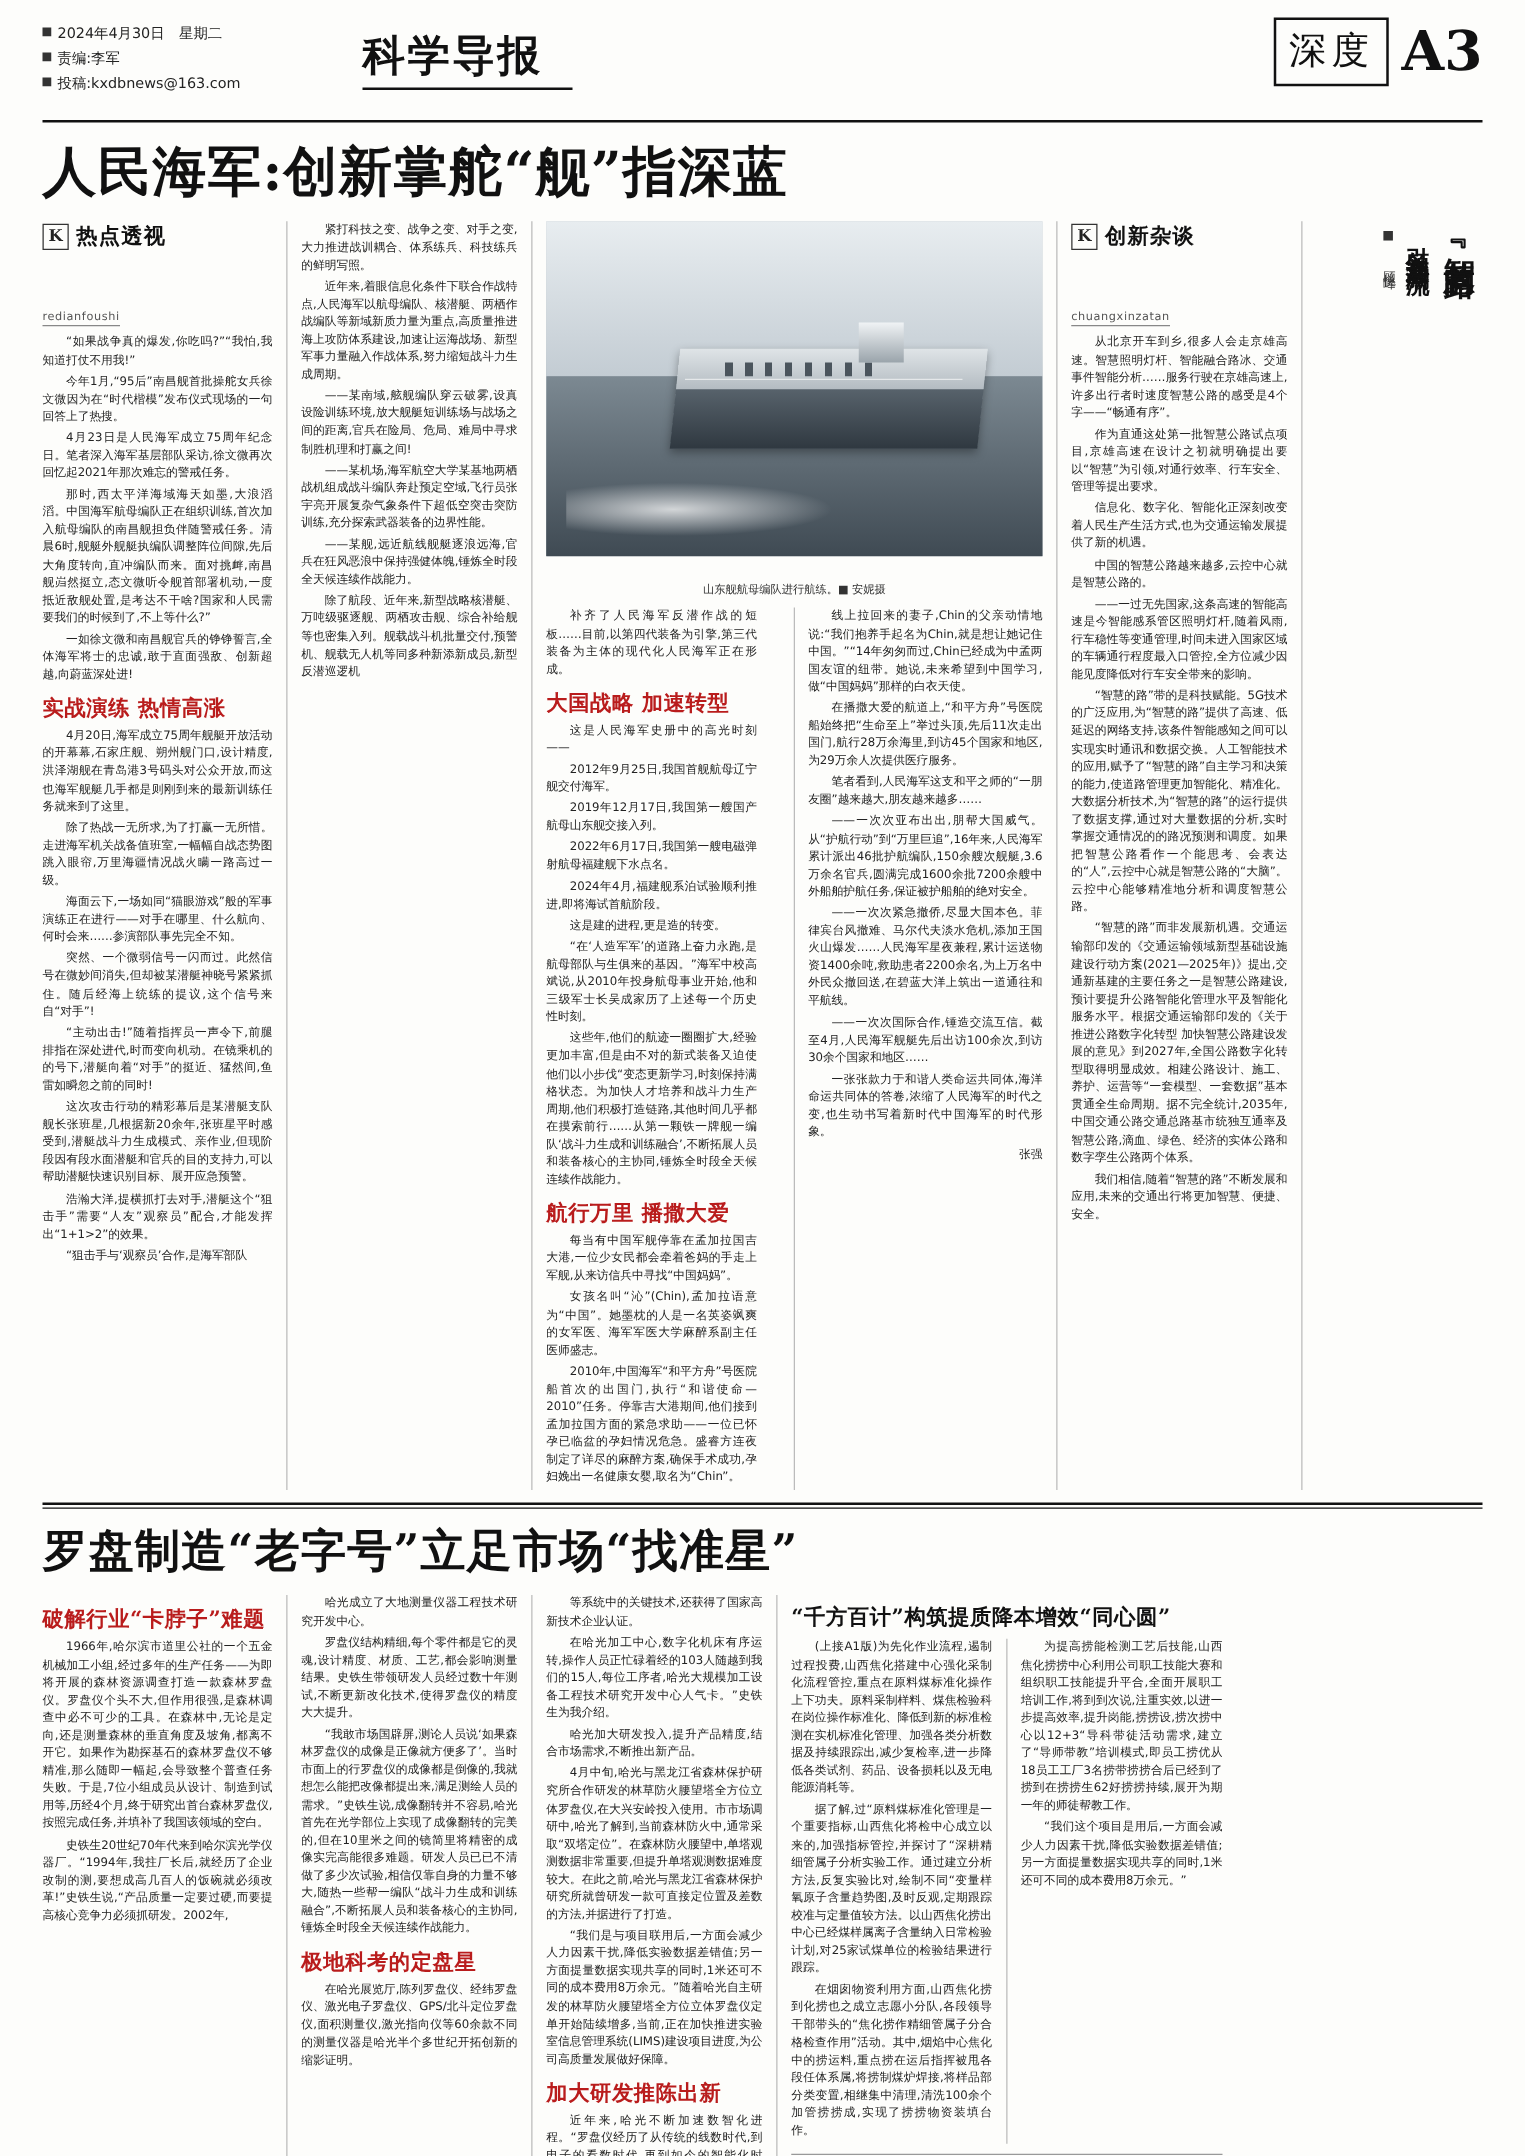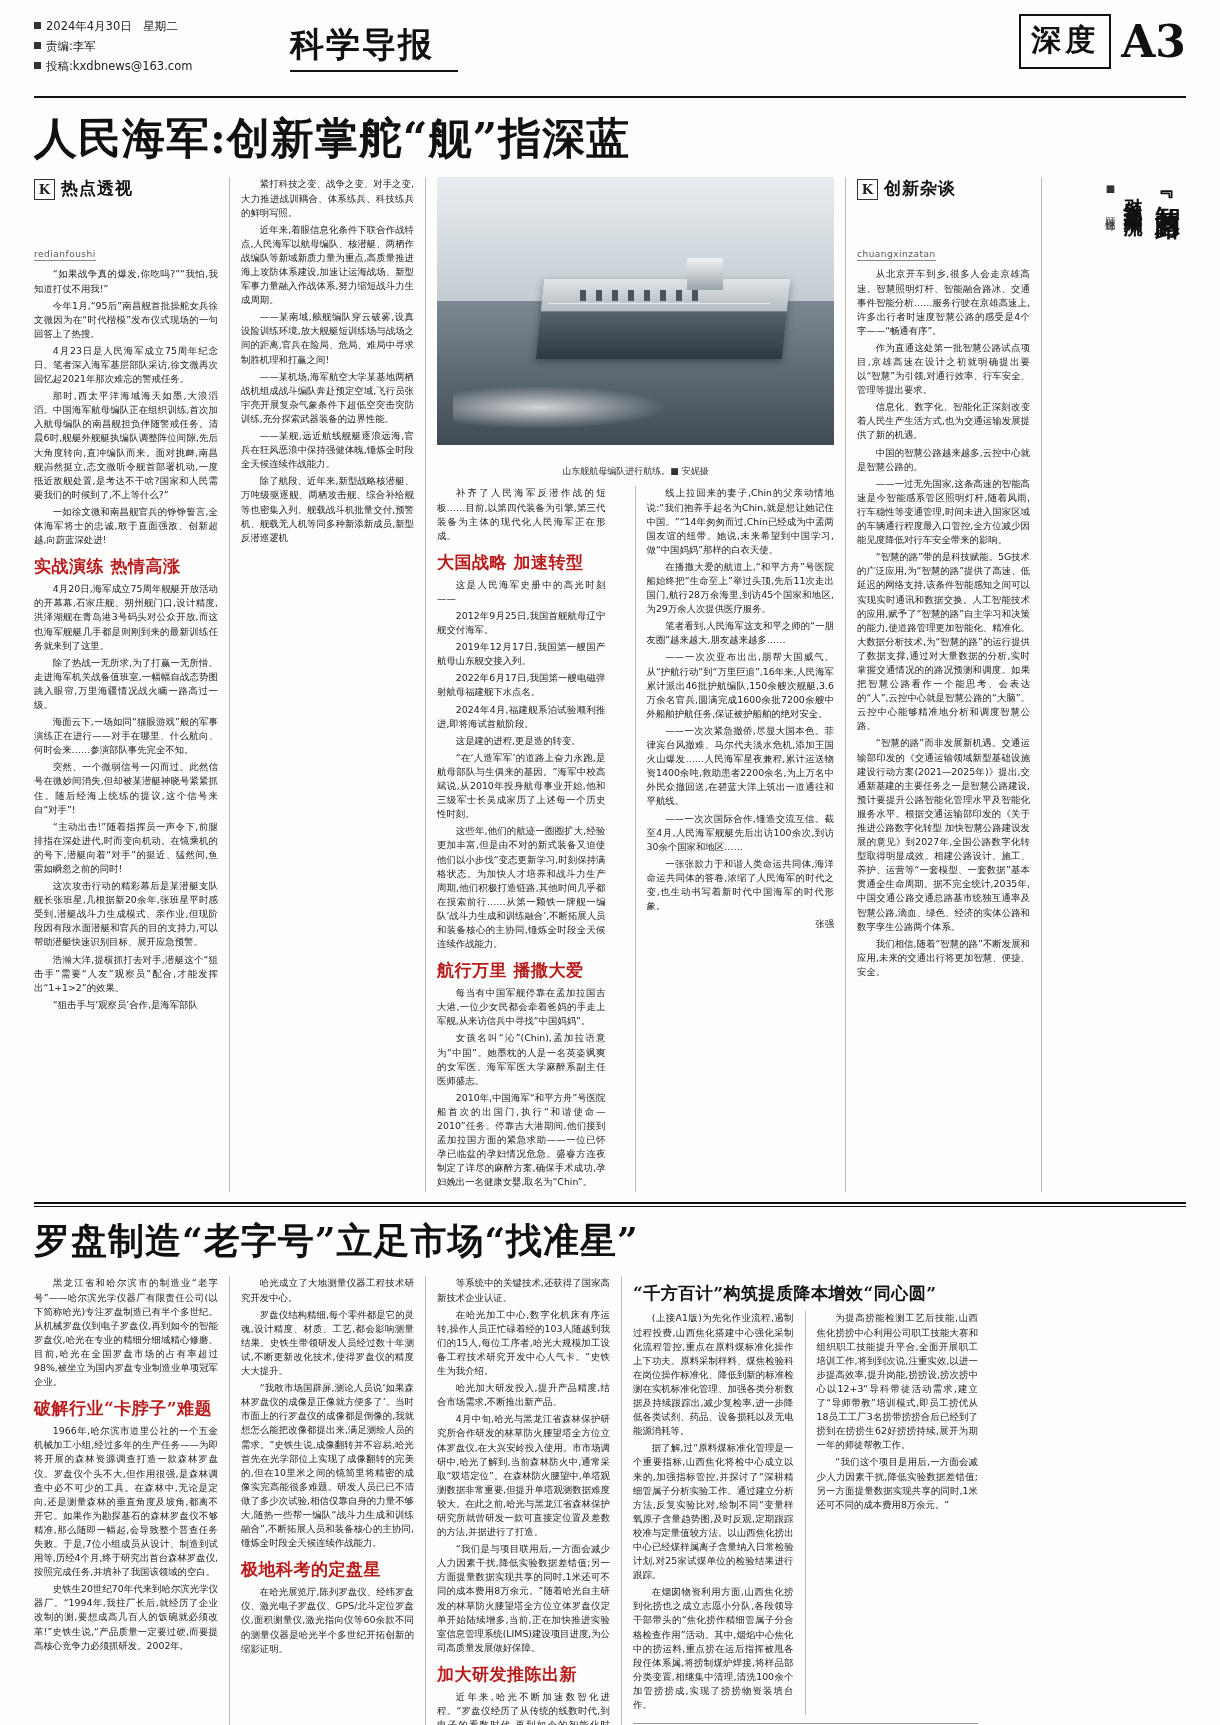--- a/index.html
+++ b/index.html
@@ -40,21 +40,21 @@
   .mh-logo .u{
     display:block;border-top:2px solid #111;margin-top:2px;width:168px;
   }
   .mh-right{
     position:absolute;right:34px;top:14px;
     display:flex;align-items:center;gap:10px;
   }
   .mh-depth{
     border:2px solid #111;
     font-family:"DejaVu Serif","Liberation Serif",serif;
-    font-size:30px;font-weight:bold;
+    font-size:30px;font-weight:normal;
     padding:4px 10px 6px 10px;letter-spacing:4px;
     color:#111;
   }
   .mh-page{
     font-family:"DejaVu Serif","Liberation Serif",serif;
     font-size:44px;font-weight:bold;color:#111;line-height:1;
   }
   .rule-thick{border-top:2px solid #111;margin:0 34px;}
   
   .headline{
@@ -301,21 +301,20 @@
       </div>
     </div>
   </div>
 
   <div class="rule-double"></div>
 
   <div class="headline2">罗盘制造“老字号”立足市场“找准星”</div>
 
   <div class="grid2">
     <div class="g2c">
-      <p>黑龙江省和哈尔滨市的制造业“老字号”——哈尔滨光学仪器厂有限责任公司(以下简称哈光)专注罗盘制造已有半个多世纪。从机械罗盘仪到电子罗盘仪,再到如今的智能罗盘仪,哈光在专业的精细分细域精心修磨。目前,哈光在全国罗盘市场的占有率超过98%,被坐立为国内罗盘专业制造业单项冠军企业。</p>
       <div class="sub-h">破解行业“卡脖子”难题</div>
       <p>1966年,哈尔滨市道里公社的一个五金机械加工小组,经过多年的生产任务——为即将开展的森林资源调查打造一款森林罗盘仪。罗盘仪个头不大,但作用很强,是森林调查中必不可少的工具。在森林中,无论是定向,还是测量森林的垂直角度及坡角,都离不开它。如果作为勘探基石的森林罗盘仪不够精准,那么随即一幅起,会导致整个普查任务失败。于是,7位小组成员从设计、制造到试用等,历经4个月,终于研究出首台森林罗盘仪,按照完成任务,并填补了我国该领域的空白。</p>
       <p>史铁生20世纪70年代来到哈尔滨光学仪器厂。“1994年,我拄厂长后,就经历了企业改制的测,要想成高几百人的饭碗就必须改革!”史铁生说,“产品质量一定要过硬,而要提高核心竞争力必须抓研发。2002年,</p>
     </div>
     <div class="g2c">
       <p>哈光成立了大地测量仪器工程技术研究开发中心。</p>
       <p>罗盘仪结构精细,每个零件都是它的灵魂,设计精度、材质、工艺,都会影响测量结果。史铁生带领研发人员经过数十年测试,不断更新改化技术,使得罗盘仪的精度大大提升。</p>
       <p>“我敢市场国辟屏,测论人员说‘如果森林罗盘仪的成像是正像就方便多了’。当时市面上的行罗盘仪的成像都是倒像的,我就想怎么能把改像都提出来,满足测绘人员的需求。”史铁生说,成像翻转并不容易,哈光首先在光学部位上实现了成像翻转的完美的,但在10里米之间的镜简里将精密的成像实完高能很多难题。研发人员已已不清做了多少次试验,相信仅靠自身的力量不够大,随热一些帮一编队“战斗力生成和训练融合”,不断拓展人员和装备核心的主协同,锤炼全时段全天候连续作战能力。</p>
       <div class="sub-h">极地科考的定盘星</div>
       <p>在哈光展览厅,陈列罗盘仪、经纬罗盘仪、激光电子罗盘仪、GPS/北斗定位罗盘仪,面积测量仪,激光指向仪等60余款不同的测量仪器是哈光半个多世纪开拓创新的缩影证明。</p>

